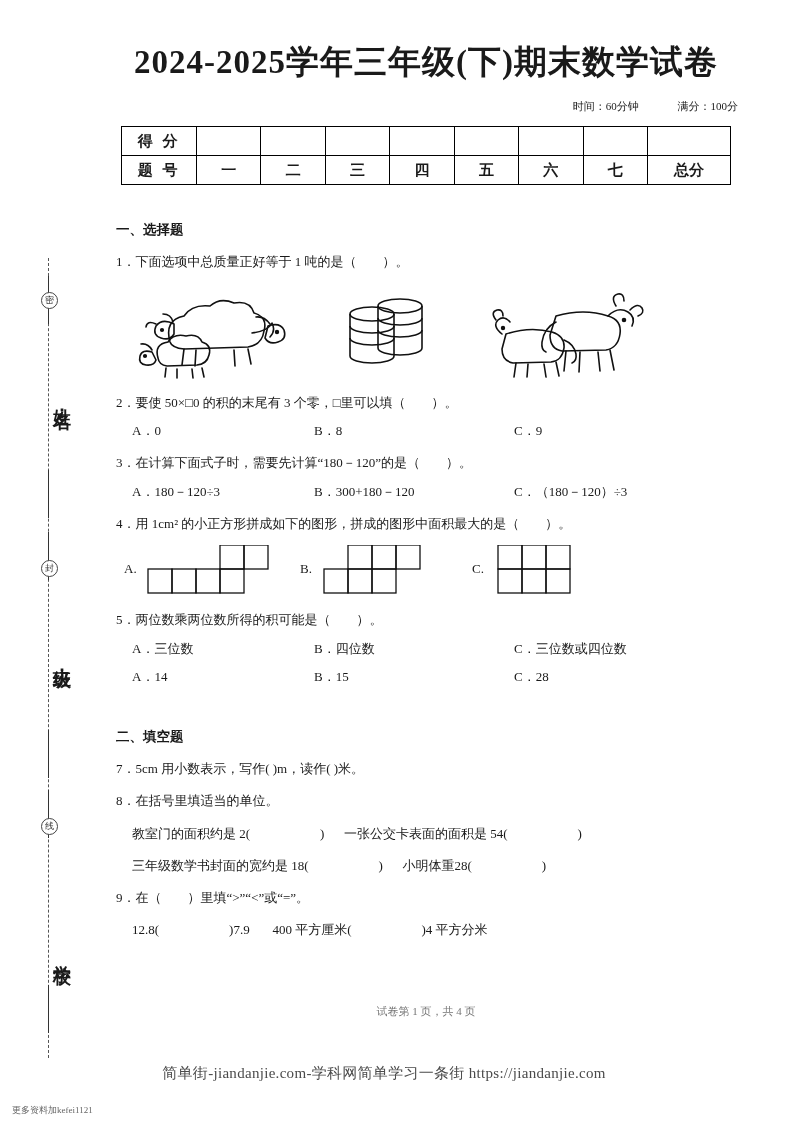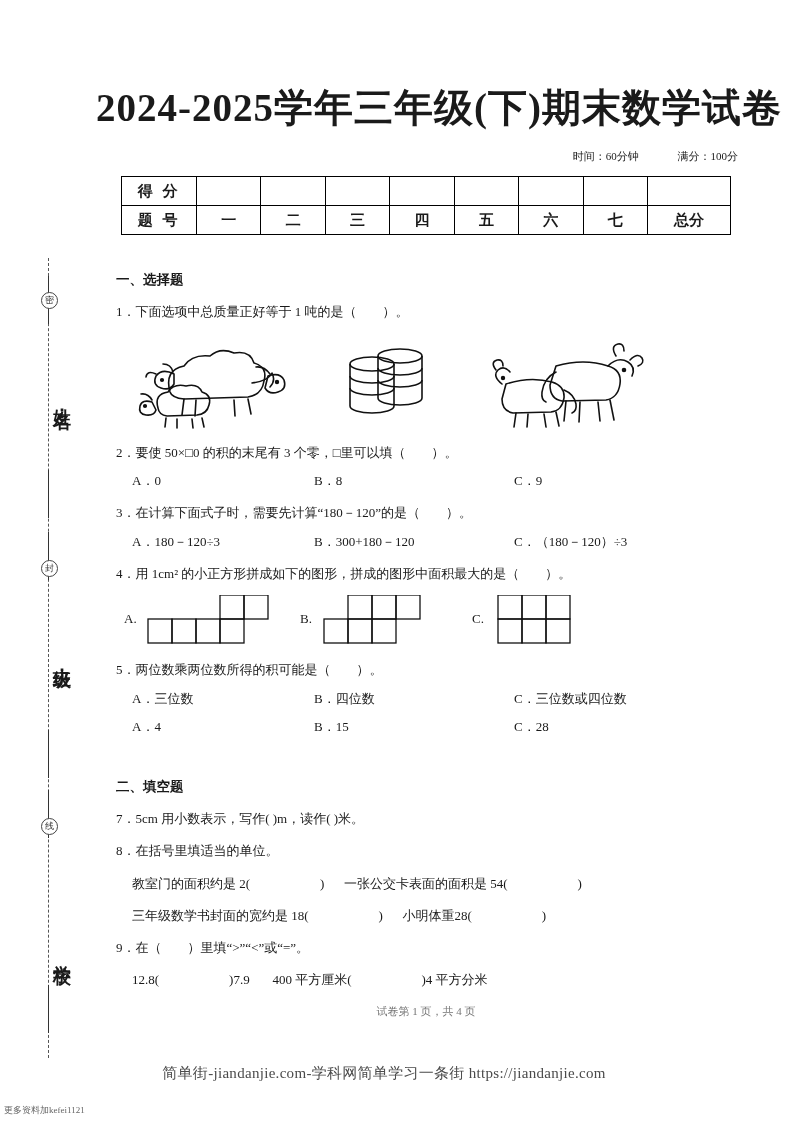--- a/index.html
+++ b/index.html
@@ -81,23 +81,23 @@
   
   .page {
     position: absolute;
     left: 96px;
     top: 0;
     width: 660px;
     height: 1122px;
   }
 
   .title {
-    margin-top: 81px;
-    text-align: center;
-    font-size: 39px;
+    margin-top: 40px;
+    text-align: center;
+    font-size: 33px;
     font-weight: bold;
     letter-spacing: 1px;
     font-family: "Liberation Serif", serif;
     white-space: nowrap;
   }
 
   .meta-row {
     margin-top: 14px;
     text-align: right;
     font-size: 11px;
@@ -187,21 +187,21 @@
     left: 44px;
     top: 1064px;
     width: 680px;
     text-align: center;
     font-size: 15px;
     color: #4a4a4a;
     letter-spacing: 0.3px;
   }
   .corner-note {
     position: absolute;
-    left: 4px;
+    left: 12px;
     top: 1104px;
     font-size: 9px;
     color: #666;
   }
 </style>
 </head>
 <body>
 
 <div class="left-strip">
   <div class="dashed-line"></div>
@@ -394,21 +394,21 @@
   </div>
 
   <div class="q">5．两位数乘两位数所得的积可能是（　　）。</div>
   <div class="opts">
     <span class="opt-a">A．三位数</span>
     <span class="opt-b">B．四位数</span>
     <span>C．三位数或四位数</span>
   </div>
 
   <div class="opts">
-    <span class="opt-a">A．4</span>
+    <span class="opt-a">A．14</span>
     <span class="opt-b">B．15</span>
     <span>C．28</span>
   </div>
 
   <div class="section-head" style="margin-top:42px">二、填空题</div>
 
   <div class="q">7．5cm 用小数表示，写作(          )m，读作(          )米。</div>
   <div class="q">8．在括号里填适当的单位。</div>
 
   <div class="fill-line">

